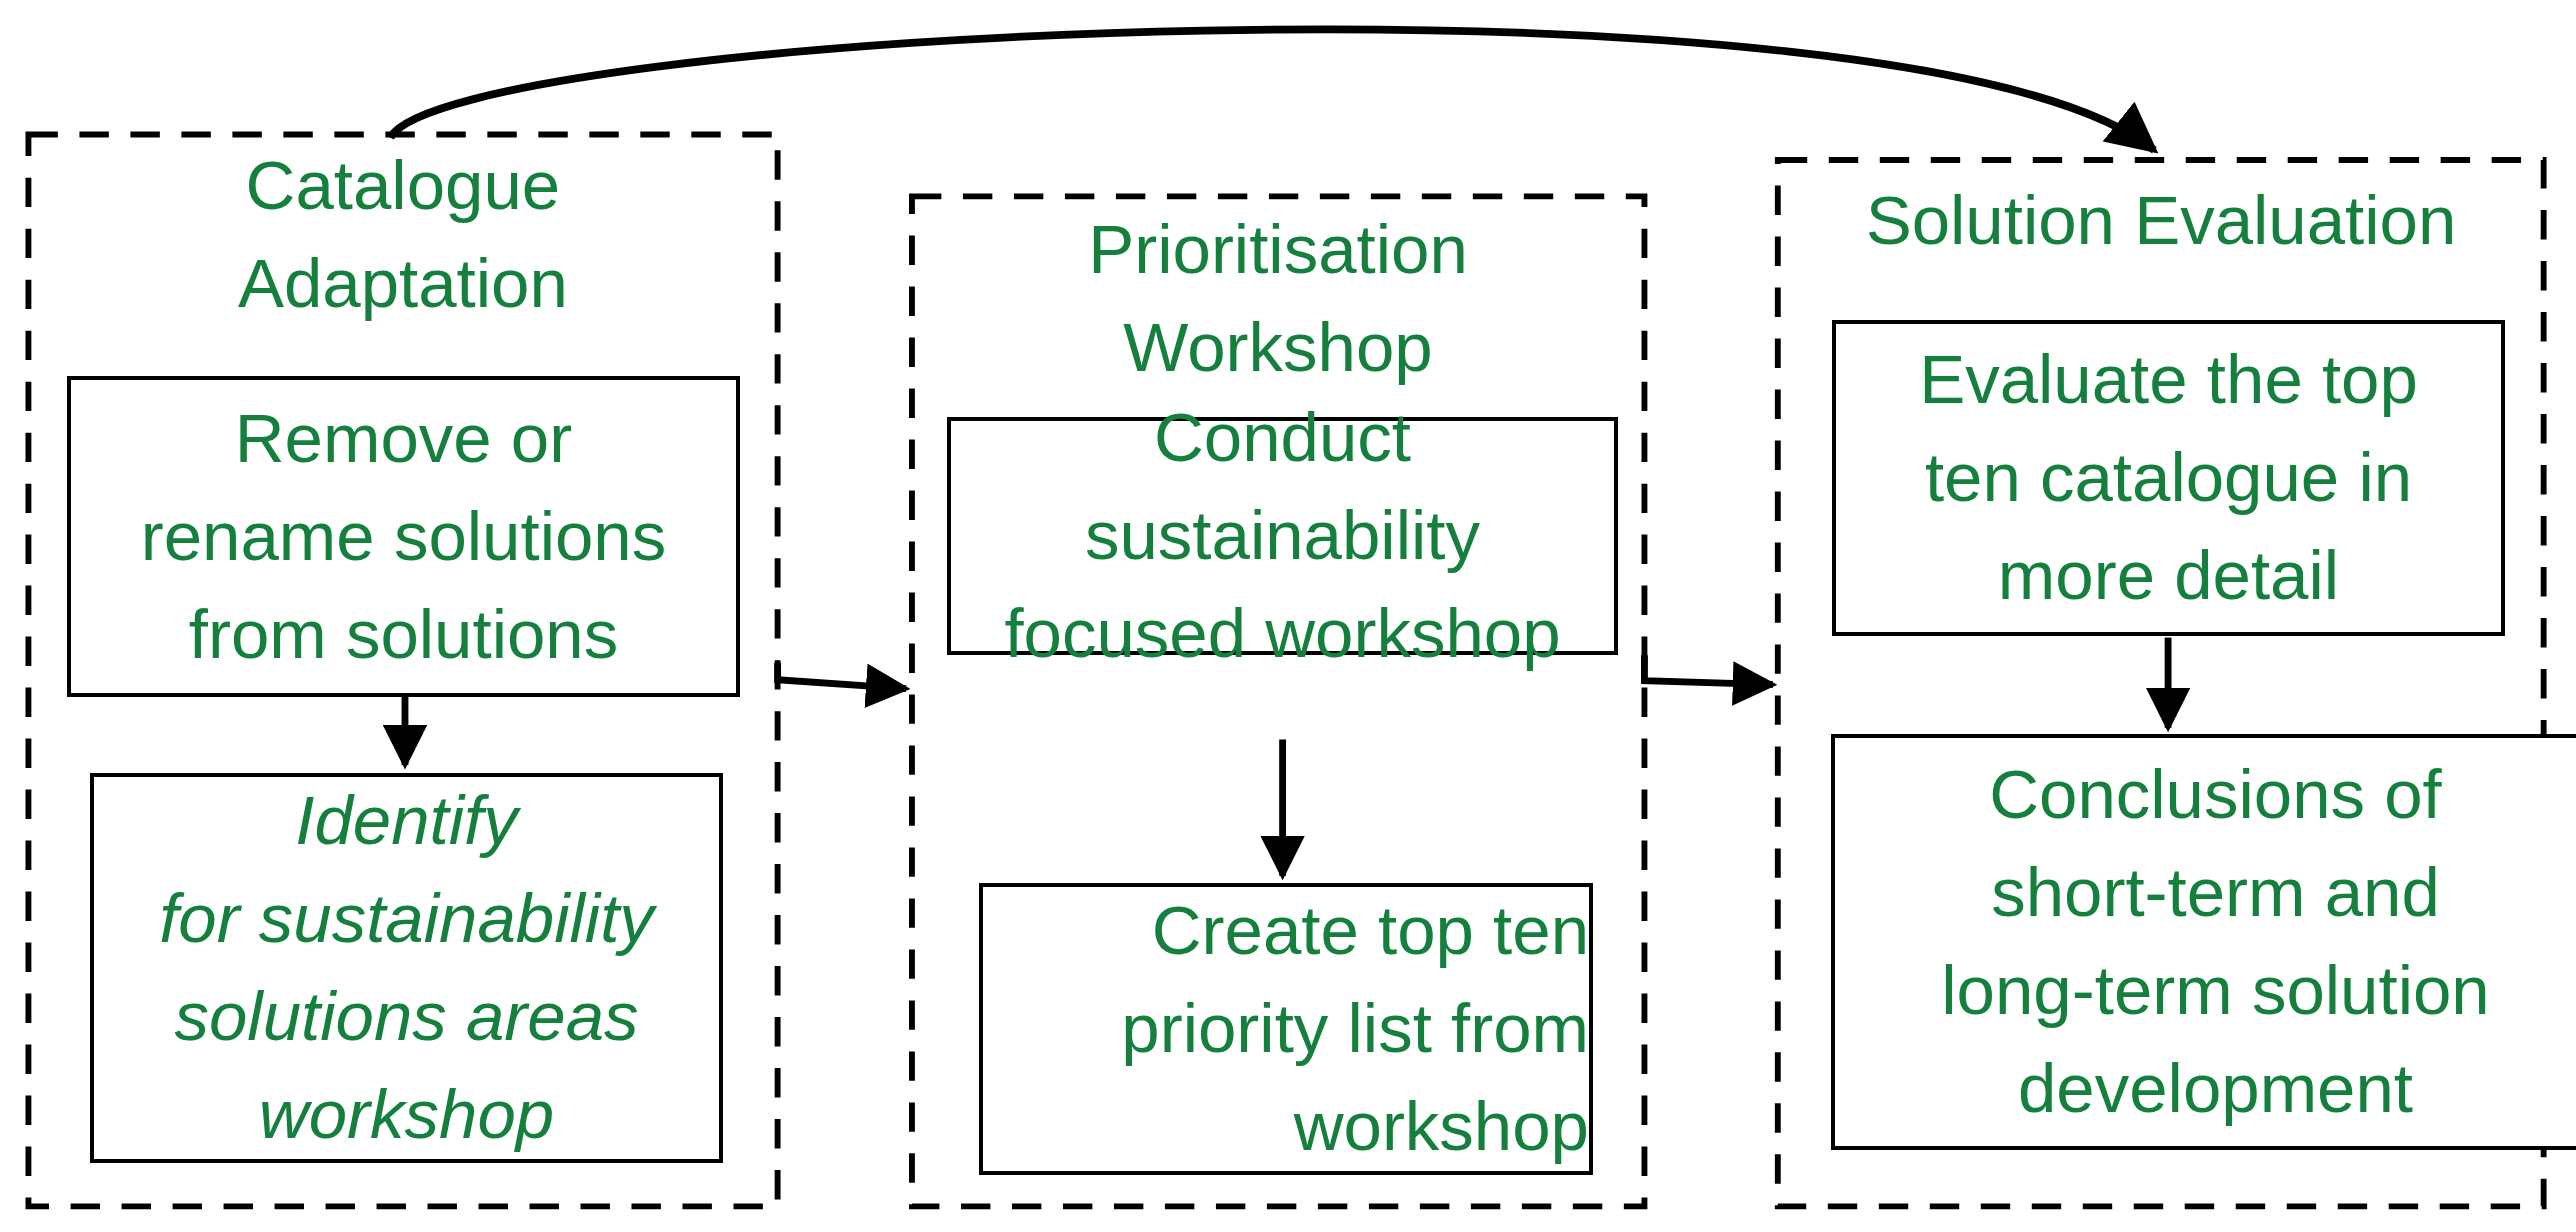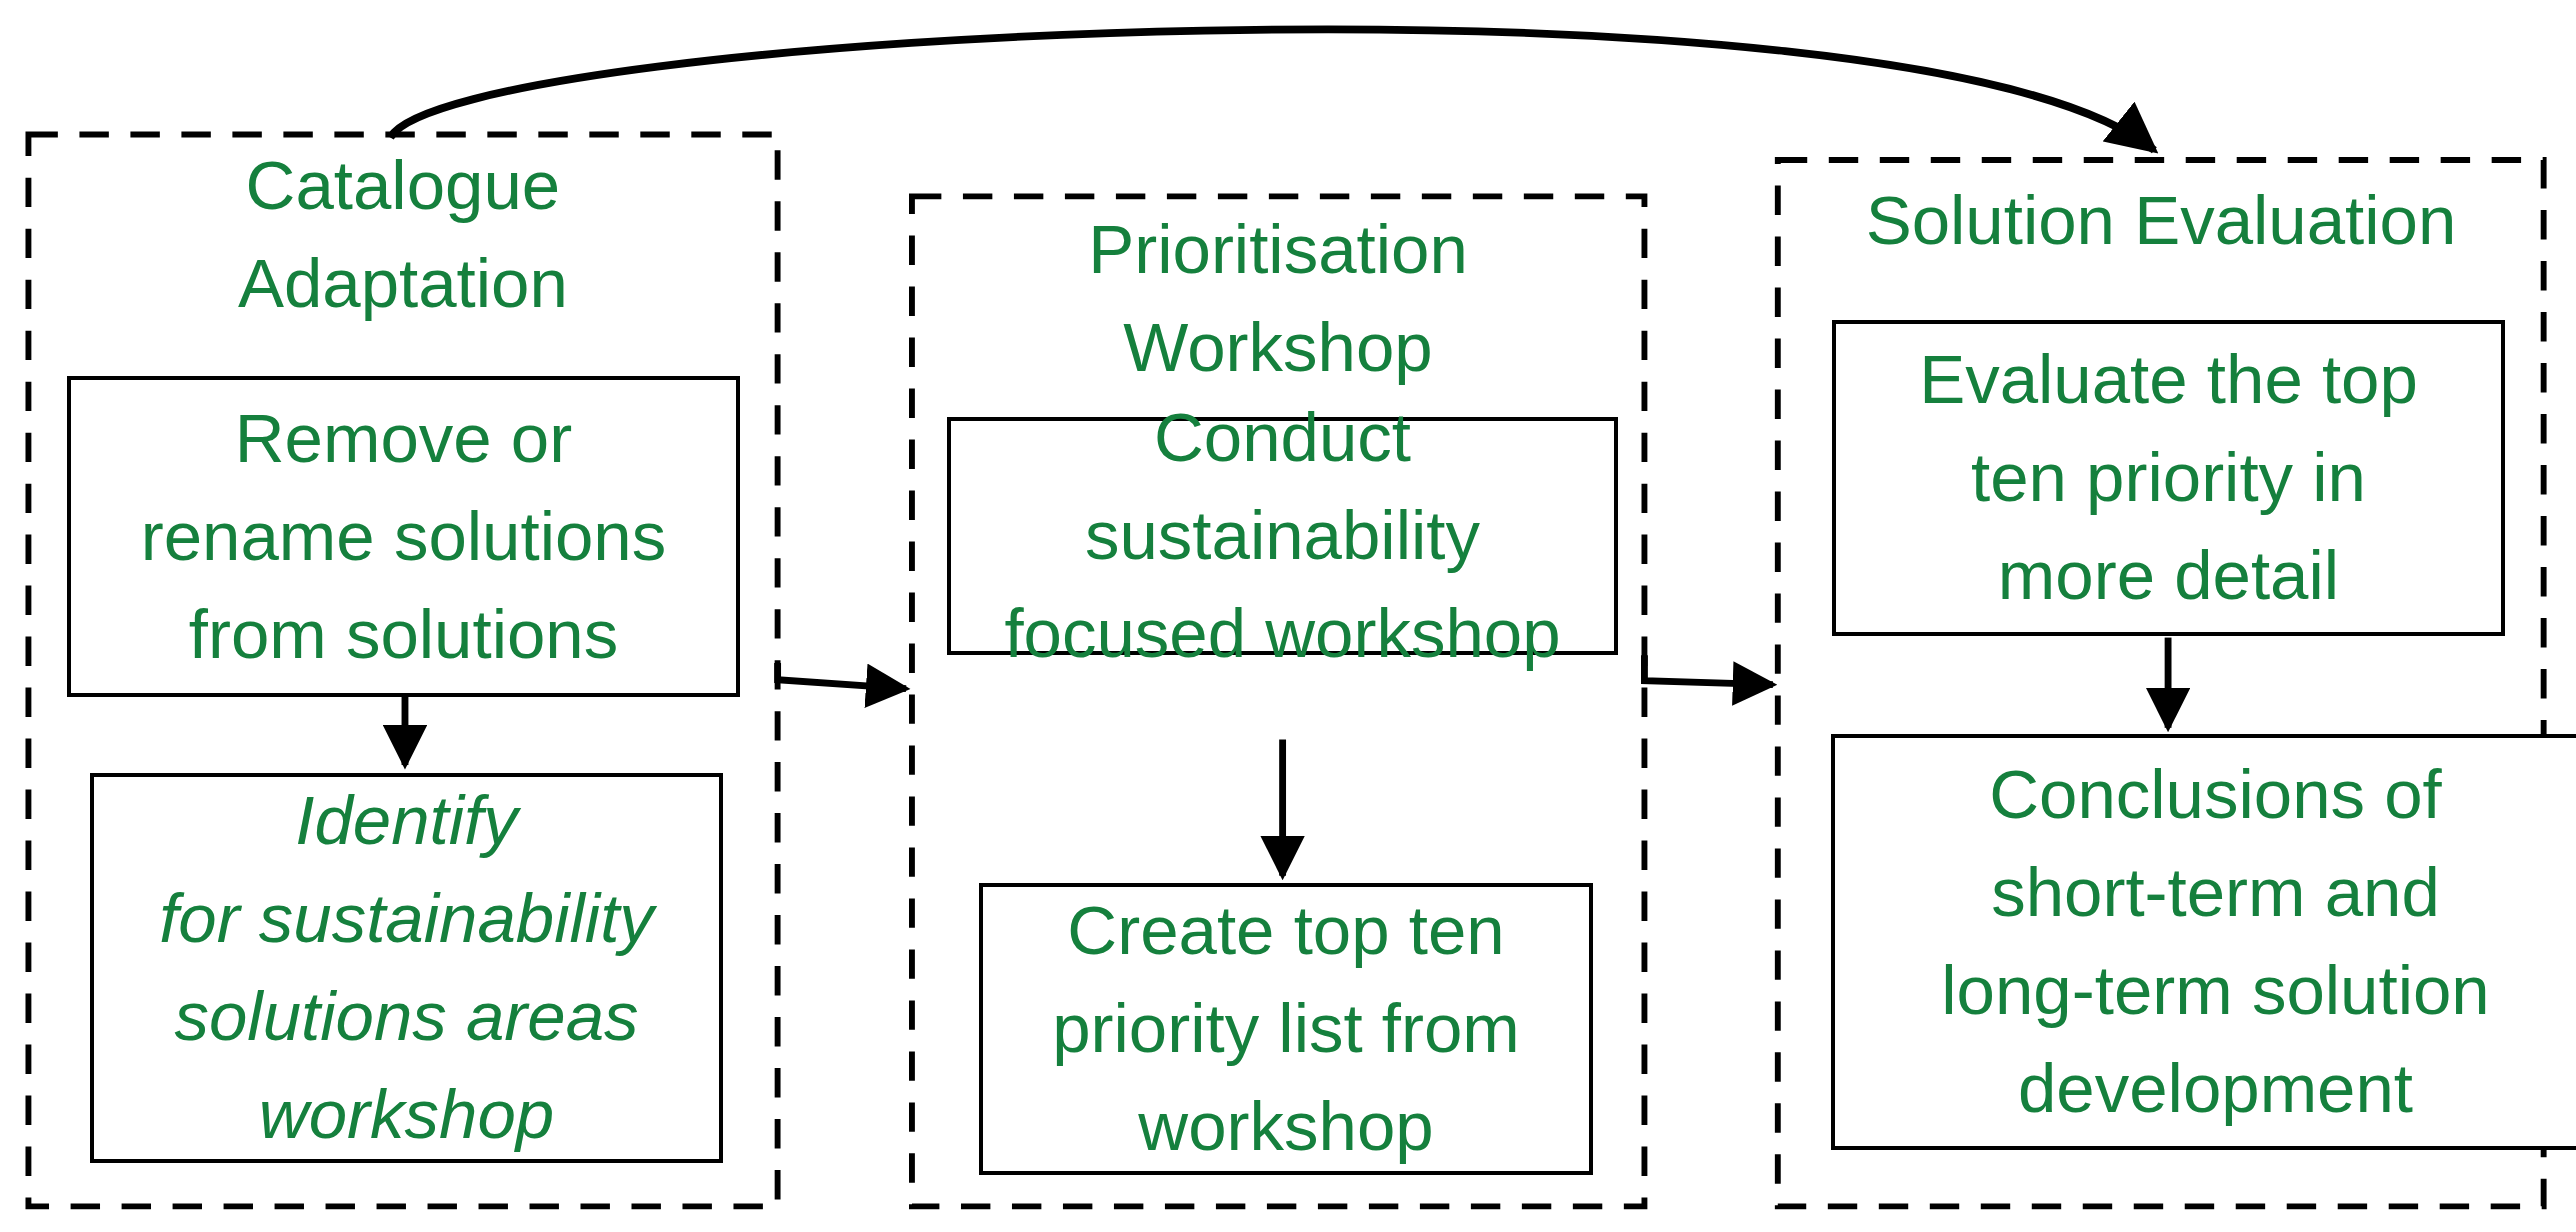--- a/index.html
+++ b/index.html
@@ -95,33 +95,33 @@
     <div class="tline">Prioritisation</div>
     <div class="tline">Workshop</div>
   </div>
 
   <div class="pbox" style="left:947px; top:417px; width:671px; height:238px;">
     <div class="bline">Conduct</div>
     <div class="bline">sustainability</div>
     <div class="bline">focused workshop</div>
   </div>
 
-  <div class="pbox" style="left:979px; top:883px; width:614px; height:292px;">
+  <div class="pbox" style="left:979px; top:883px; width:614px; height:292px;align-items:flex-end;">
     <div class="bline">Create top ten</div>
     <div class="bline">priority list from</div>
     <div class="bline">workshop</div>
   </div>
 
   <div class="stage-title" style="left:1778px; top:172px; width:766px;">
     <div class="tline">Solution Evaluation</div>
   </div>
 
   <div class="pbox" style="left:1832px; top:320px; width:673px; height:316px;">
     <div class="bline">Evaluate the top</div>
-    <div class="bline">ten priority in</div>
+    <div class="bline">ten catalogue in</div>
     <div class="bline">more detail</div>
   </div>
 
   <div class="pbox" style="left:1831px; top:734px; width:769px; height:416px;">
     <div class="bline">Conclusions of</div>
     <div class="bline">short-term and</div>
     <div class="bline">long-term solution</div>
     <div class="bline">development</div>
   </div>
 

